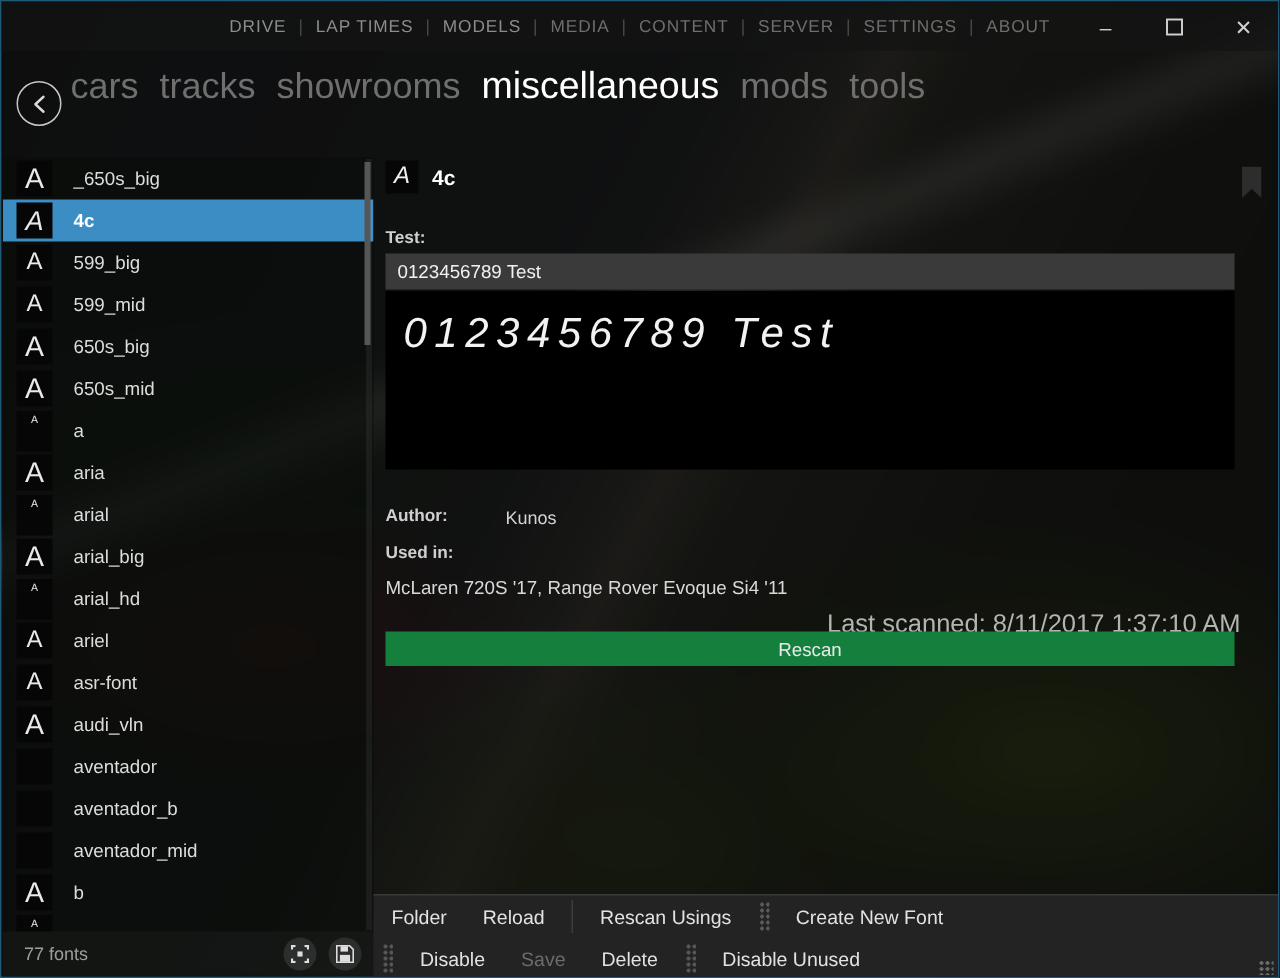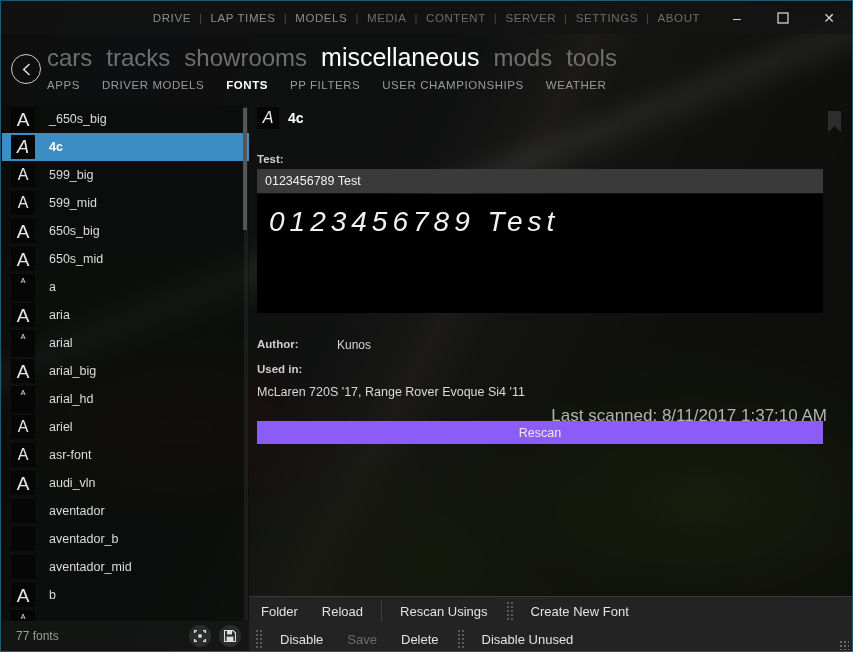--- a/index.html
+++ b/index.html
@@ -129,21 +129,21 @@
     letter-spacing:5px;font-family:"Liberation Sans", sans-serif;white-space:nowrap;
   }
   #authorrow{position:absolute;left:0;top:233px;display:flex;}
   #authorrow .lbl{width:80px;}
   #authorval{font-size:12px;color:#d4d4d4;text-align:center;}
   #usedlabel{position:absolute;left:0;top:258px;}
   #usedval{position:absolute;left:0;top:280px;font-size:12.5px;color:#d9d9d9;}
   #scanned{position:absolute;right:18px;top:301px;font-size:17px;color:#b3b3b3;}
   #rescan{
     position:absolute;left:0;top:316px;width:566px;height:23px;
-    background:#8b5cf6;border:0;color:#eaeaea;font-size:12.5px;cursor:pointer;
+    background:#15803d;border:0;color:#eaeaea;font-size:12.5px;cursor:pointer;
     font-family:"Liberation Sans", sans-serif;
   }
 
   
   #toolbar{
     position:absolute;left:248px;top:595px;width:604px;height:56px;
     background:#232323;border-top:1px solid #3a3a3a;
   }
   .trow{position:absolute;left:0;width:100%;height:28px;display:flex;align-items:center;}
   .trow.r1{top:0;}
@@ -212,28 +212,20 @@
         <path d="M10 2.5 L4.6 7.5 L10 12.5" fill="none" stroke="#dcdcdc" stroke-width="1.6" stroke-linecap="round" stroke-linejoin="round"></path>
       </svg>
     </div>
     <div id="maintabs">
         <div class="mt">cars</div>
         <div class="mt">tracks</div>
         <div class="mt">showrooms</div>
         <div class="mt active">miscellaneous</div>
         <div class="mt">mods</div>
         <div class="mt">tools</div>
-      </div>
-    <div id="subtabs">
-        <div class="st">APPS</div>
-        <div class="st">DRIVER MODELS</div>
-        <div class="st active">FONTS</div>
-        <div class="st">PP FILTERS</div>
-        <div class="st">USER CHAMPIONSHIPS</div>
-        <div class="st">WEATHER</div>
       </div>
   </div>
 
   <div id="listpanel">
     <div id="listscroll">
         <div class="lrow">
           <div class="thumb big">A</div>
           <div class="nm">_650s_big</div>
         </div>
         <div class="lrow sel">

